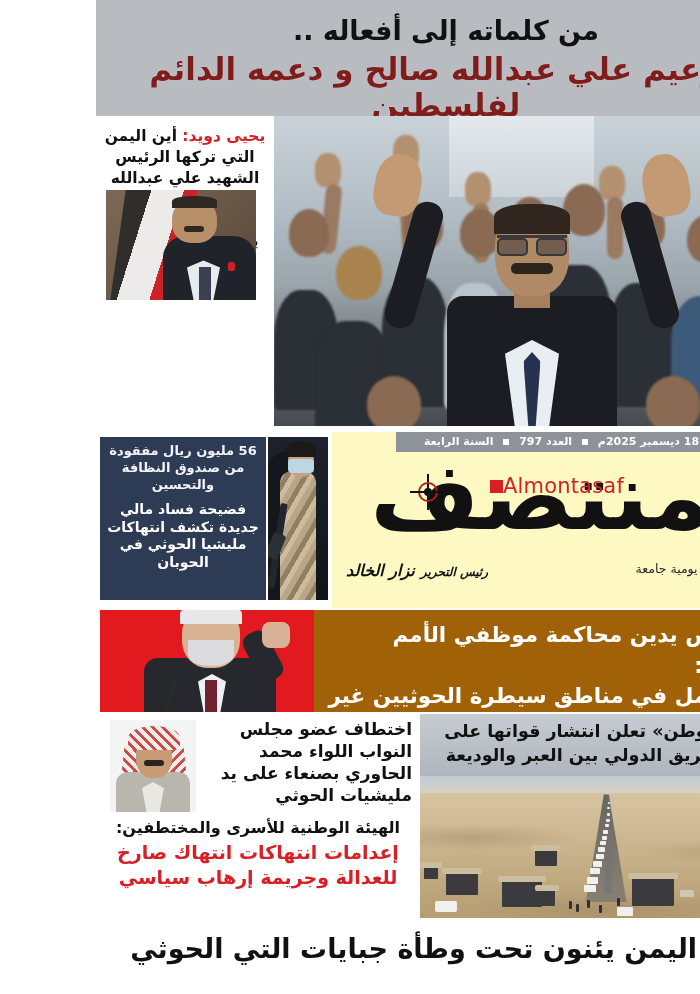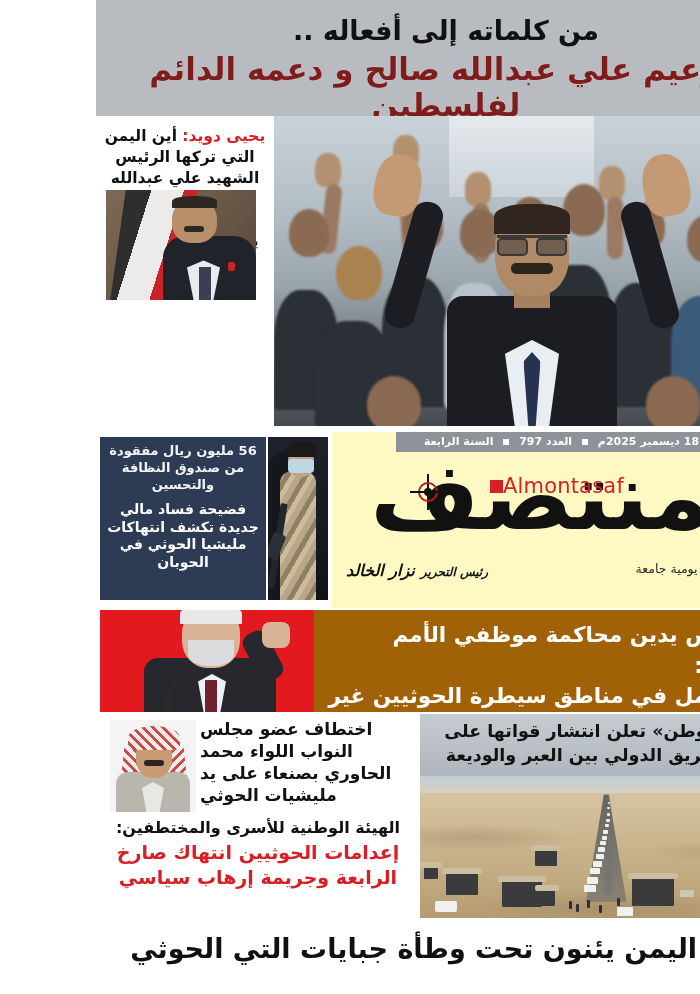--- a/index.html
+++ b/index.html
@@ -266,21 +266,21 @@
   .mp-head{position:absolute;left:26px;bottom:34px;width:36px;height:42px;border-radius:44%;background:#c79b74;}
   .mp-turban{position:absolute;left:18px;bottom:62px;width:52px;height:24px;border-radius:50% 50% 14% 14%;
     background:repeating-linear-gradient(45deg,#f0eceb 0 4px,#cf4a47 4px 7px);}
   .mp-scarf-l{position:absolute;left:12px;bottom:18px;width:16px;height:48px;
     background:repeating-linear-gradient(40deg,#f0eceb 0 4px,#cf4a47 4px 7px);transform:rotate(6deg);}
   .mp-scarf-r{position:absolute;right:10px;bottom:18px;width:16px;height:48px;
     background:repeating-linear-gradient(-40deg,#f0eceb 0 4px,#cf4a47 4px 7px);transform:rotate(-6deg);}
   .mp-must{position:absolute;left:34px;bottom:46px;width:20px;height:6px;border-radius:3px;background:#2b2420;}
 
   .kidnap-head {
-    position:absolute; left:104px; top:4px; width:212px; direction:rtl; text-align:left;
+    position:absolute; left:104px; top:4px; width:212px; direction:rtl; text-align:right;
     font-size:17px; font-weight:bold; color:#111; line-height:1.3;
   }
   .agency-head {
     position:absolute; left:6px; top:104px; width:312px; direction:rtl; text-align:center;
     font-size:16px; font-weight:bold; color:#111; line-height:1.3;
   }
   .exec-head {
     position:absolute; left:6px; top:126px; width:312px; direction:rtl; text-align:center;
     font-size:19px; font-weight:bold; color:#d81f26; line-height:1.3;
   }
@@ -477,21 +477,21 @@
       <span class="mp-jacket"></span>
         <span class="mp-shirt"></span>
       <span class="mp-head"></span>
         <span class="mp-must"></span>
         <span class="mp-turban"></span>
     </div>
 
     <div class="kidnap-head">اختطاف عضو مجلس النواب اللواء محمد الحاوري بصنعاء على يد مليشيات الحوثي</div>
 
     <div class="agency-head">الهيئة الوطنية للأسرى والمختطفين:</div>
-    <div class="exec-head">إعدامات الحوثيين انتهاك صارخ الرابعة وجريمة إرهاب سياسي</div>
+    <div class="exec-head">إعدامات انتهاكات انتهاك صارخ للعدالة وجريمة إرهاب سياسي</div>
 
     <div class="convoy-block">
       <div class="cb-headband"></div>
       <div class="cb-text">
         <div>«درع الوطن» تعلن انتشار قواتها على</div>
         <div>في الطريق الدولي بين العبر والوديعة</div>
       </div>
       <div class="cb-photo">
         <span class="cb-sky"></span>
         <span class="cb-sand"></span>

